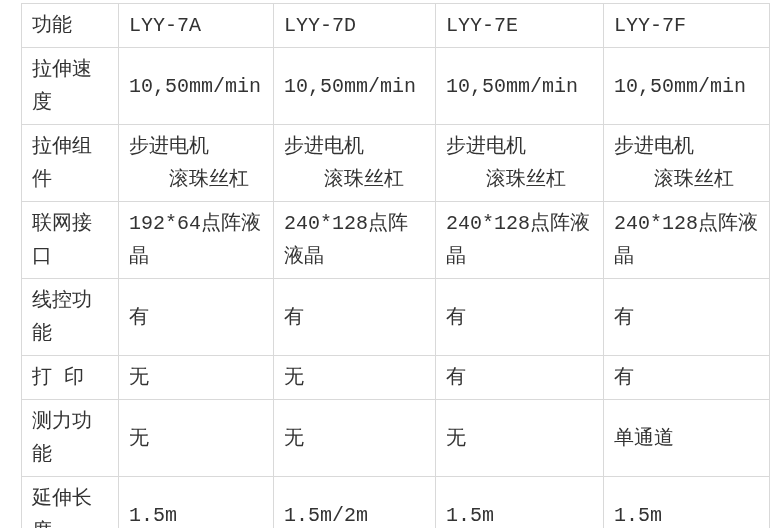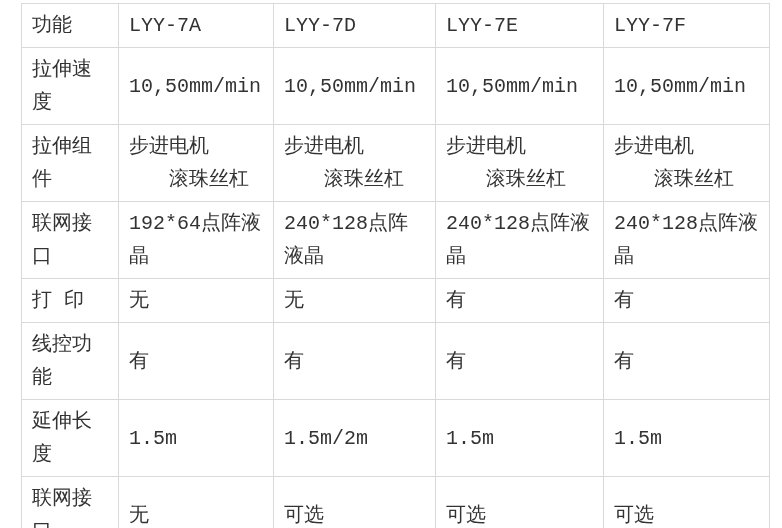--- a/index.html
+++ b/index.html
@@ -75,32 +75,39 @@
 　　滚珠丝杠</td>
       </tr>
       <tr class="h-single">
         <td>联网接口</td>
         <td>192*64点阵液晶</td>
         <td>240*128点阵液晶</td>
         <td>240*128点阵液晶</td>
         <td>240*128点阵液晶</td>
       </tr>
       <tr class="h-single">
+        <td>线控功能</td>
+        <td>有</td>
+        <td>有</td>
+        <td>有</td>
+        <td>有</td>
+      </tr>
+      <tr class="h-single">
         <td>打 印</td>
         <td>无</td>
         <td>无</td>
         <td>有</td>
         <td>有</td>
       </tr>
       <tr class="h-single">
-        <td>线控功能</td>
-        <td>有</td>
-        <td>有</td>
-        <td>有</td>
-        <td>有</td>
+        <td>测力功能</td>
+        <td>无</td>
+        <td>无</td>
+        <td>无</td>
+        <td>单通道</td>
       </tr>
       <tr class="h-single">
         <td>延伸长度</td>
         <td>1.5m</td>
         <td>1.5m/2m</td>
         <td>1.5m</td>
         <td>1.5m</td>
       </tr>
       <tr class="h-single">
         <td>联网接口</td>

